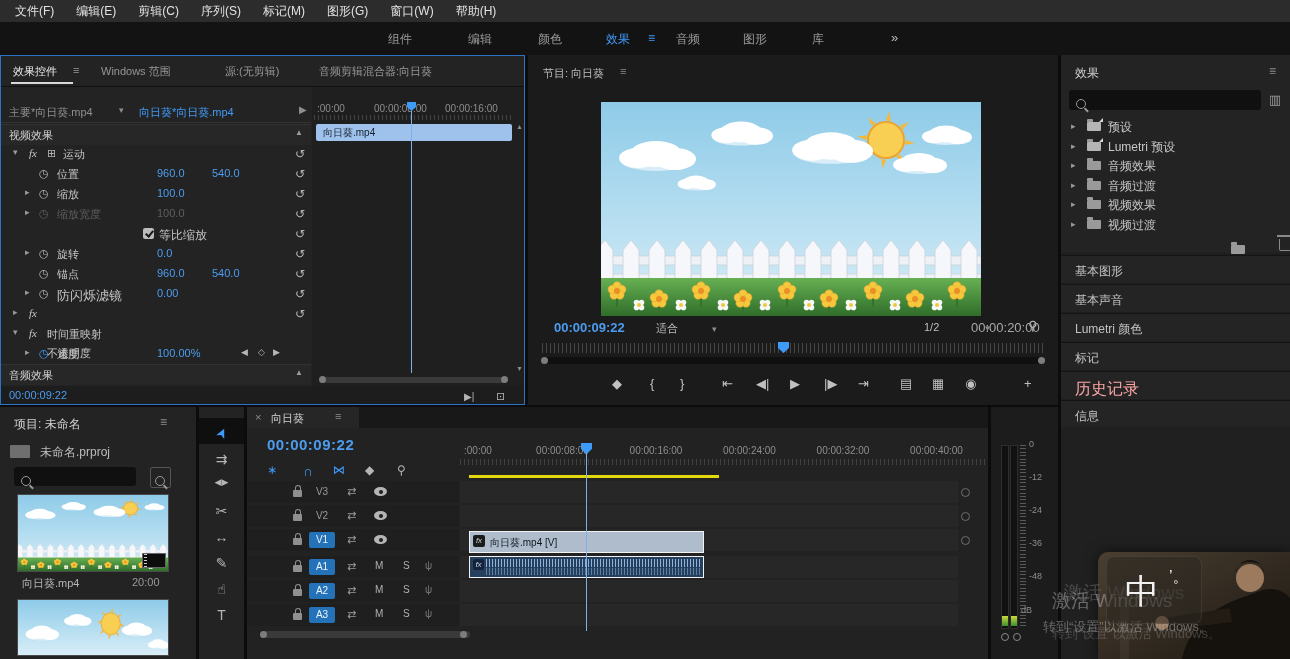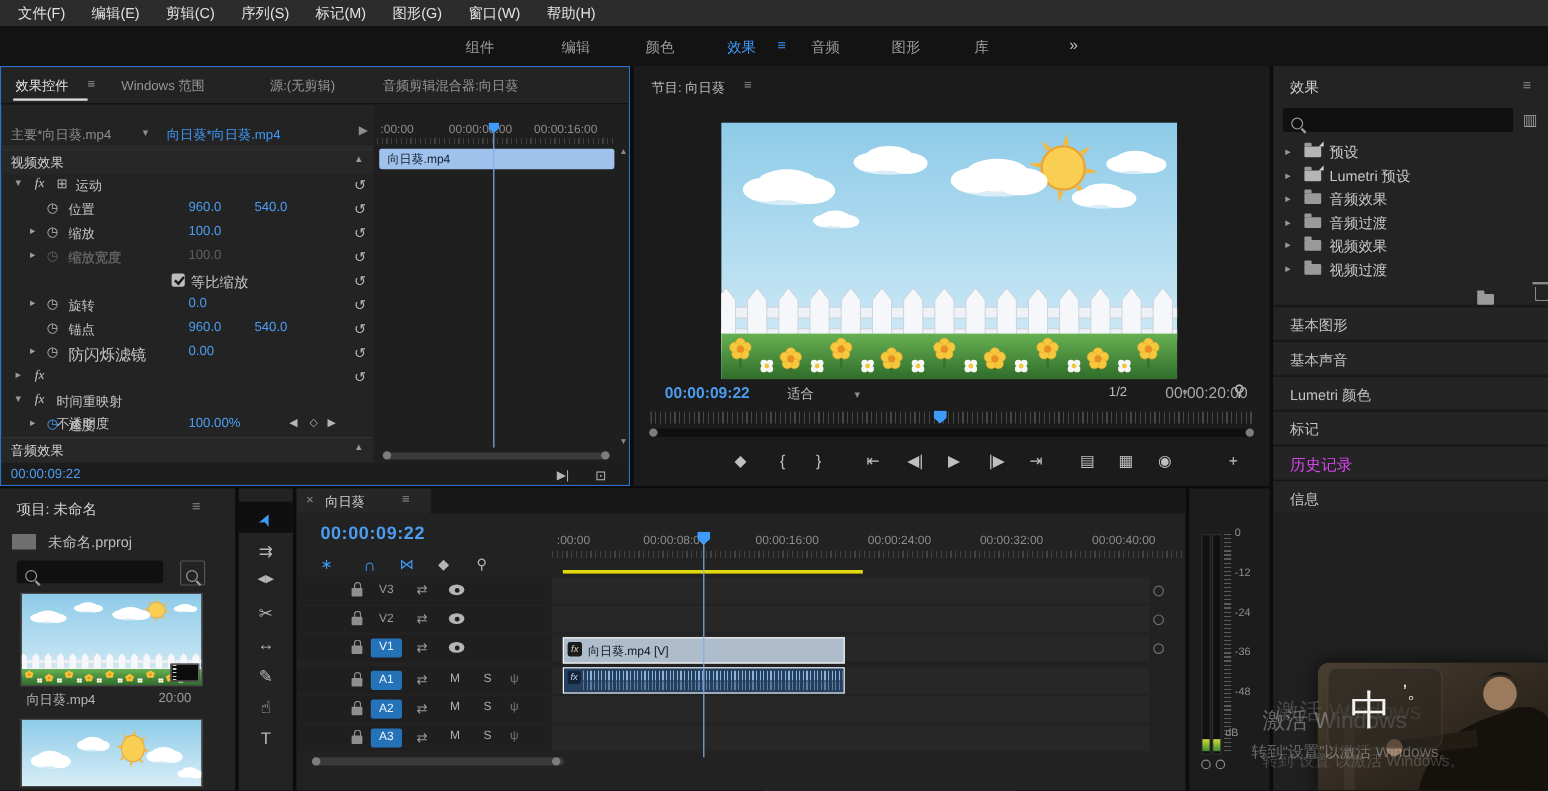--- a/index.html
+++ b/index.html
@@ -101,21 +101,21 @@
         <div style="position: absolute; left: 0px; top: 60px; width: 310px; height: 20px;">
           <div class="nowrap" style="position: absolute; left: 24px; top: 3px; color: rgb(154, 154, 154); font-size: 9px;">▸</div>
           <div class="nowrap" style="position: absolute; left: 38px; top: 3px; color: rgb(181, 181, 181); font-size: 11px;">◷</div>
           <div class="nowrap" style="position: absolute; left: 56px; top: 3px; color: rgb(197, 197, 197); font-size: 11px;">缩放</div>
           <div class="nowrap" style="position: absolute; left: 156px; top: 3px; color: rgb(76, 157, 240); font-size: 11px;">100.0</div>
           <div class="nowrap" style="position: absolute; left: 294px; top: 3px; color: rgb(181, 181, 181); font-size: 12px;">↺</div>
         </div>
         <div style="position: absolute; left: 0px; top: 80px; width: 310px; height: 20px;">
           <div class="nowrap" style="position: absolute; left: 24px; top: 3px; color: rgb(154, 154, 154); font-size: 9px;">▸</div>
           <div class="nowrap" style="position: absolute; left: 38px; top: 3px; color: rgb(95, 95, 95); font-size: 11px;">◷</div>
-          <div class="nowrap" style="position: absolute; left: 56px; top: 3px; color: rgb(95, 95, 95); font-size: 11px; font-weight: bold;">缩放宽度</div>
+          <div class="nowrap" style="position: absolute; left: 56px; top: 3px; color: rgb(95, 95, 95); font-size: 11px;">缩放宽度</div>
           <div class="nowrap" style="position: absolute; left: 156px; top: 3px; color: rgb(95, 95, 95); font-size: 11px;">100.0</div>
           <div class="nowrap" style="position: absolute; left: 294px; top: 3px; color: rgb(181, 181, 181); font-size: 12px;">↺</div>
         </div>
         <div style="position: absolute; left: 0px; top: 100px; width: 310px; height: 20px;">
           <div class="cb" style="position: absolute; left: 142px; top: 4px;"></div>
           <div class="nowrap" style="position: absolute; left: 158px; top: 3px; color: rgb(197, 197, 197); font-size: 12px;">等比缩放</div>
           <div class="nowrap" style="position: absolute; left: 294px; top: 3px; color: rgb(181, 181, 181); font-size: 12px;">↺</div>
         </div>
         <div style="position: absolute; left: 0px; top: 120px; width: 310px; height: 20px;">
           <div class="nowrap" style="position: absolute; left: 24px; top: 3px; color: rgb(154, 154, 154); font-size: 9px;">▸</div>
@@ -493,21 +493,21 @@
         <div style="position: absolute; left: 0px; top: 29px; width: 229px; height: 27px; background: rgb(36, 36, 36); border-top: 1px solid rgb(20, 20, 20);">
           <div class="nowrap" style="position: absolute; left: 14px; top: 7px; font-size: 12px; color: rgb(195, 195, 195);">基本声音</div>
         </div>
         <div style="position: absolute; left: 0px; top: 58px; width: 229px; height: 27px; background: rgb(36, 36, 36); border-top: 1px solid rgb(20, 20, 20);">
           <div class="nowrap" style="position: absolute; left: 14px; top: 7px; font-size: 12px; color: rgb(195, 195, 195);">Lumetri 颜色</div>
         </div>
         <div style="position: absolute; left: 0px; top: 87px; width: 229px; height: 27px; background: rgb(36, 36, 36); border-top: 1px solid rgb(20, 20, 20);">
           <div class="nowrap" style="position: absolute; left: 14px; top: 7px; font-size: 12px; color: rgb(195, 195, 195);">标记</div>
         </div>
         <div style="position: absolute; left: 0px; top: 116px; width: 229px; height: 27px; background: rgb(36, 36, 36); border-top: 1px solid rgb(20, 20, 20);">
-          <div class="nowrap" style="position: absolute; left: 14px; top: 7px; font-size: 13px; color: #d946ef;">历史记录</div>
+          <div class="nowrap" style="position: absolute; left: 14px; top: 7px; font-size: 16px; color: #fca5a5;">历史记录</div>
         </div>
         <div style="position: absolute; left: 0px; top: 145px; width: 229px; height: 27px; background: rgb(36, 36, 36); border-top: 1px solid rgb(20, 20, 20);">
           <div class="nowrap" style="position: absolute; left: 14px; top: 7px; font-size: 12px; color: rgb(195, 195, 195);">信息</div>
         </div>
       </div>
     <div class="a" style="left:0;top:372px;width:229px;height:232px;background:#202020;"></div>
   </div>
 
   <div id="pj" class="pnl" style="left:0;top:407px;width:196px;height:252px;">
     <span class="a nowrap" style="left:14px;top:9px;font-size:12px;color:#d0d0d0;">项目: 未命名</span>

